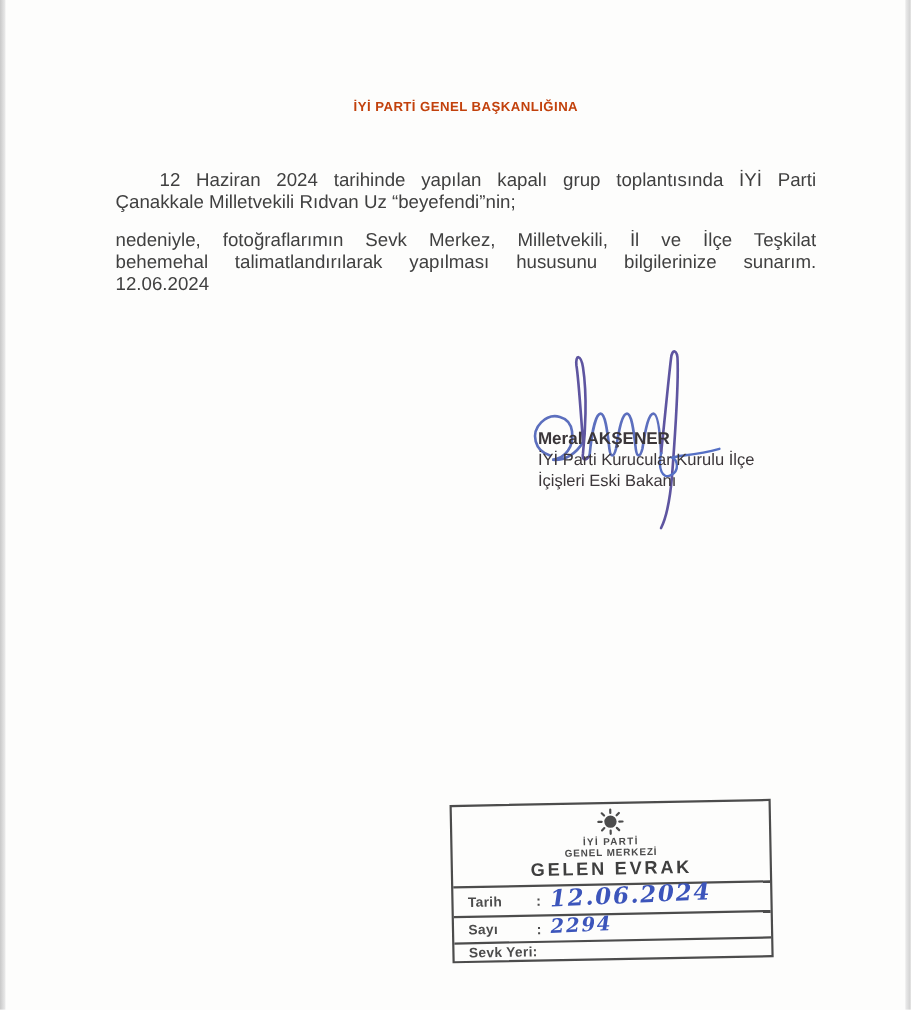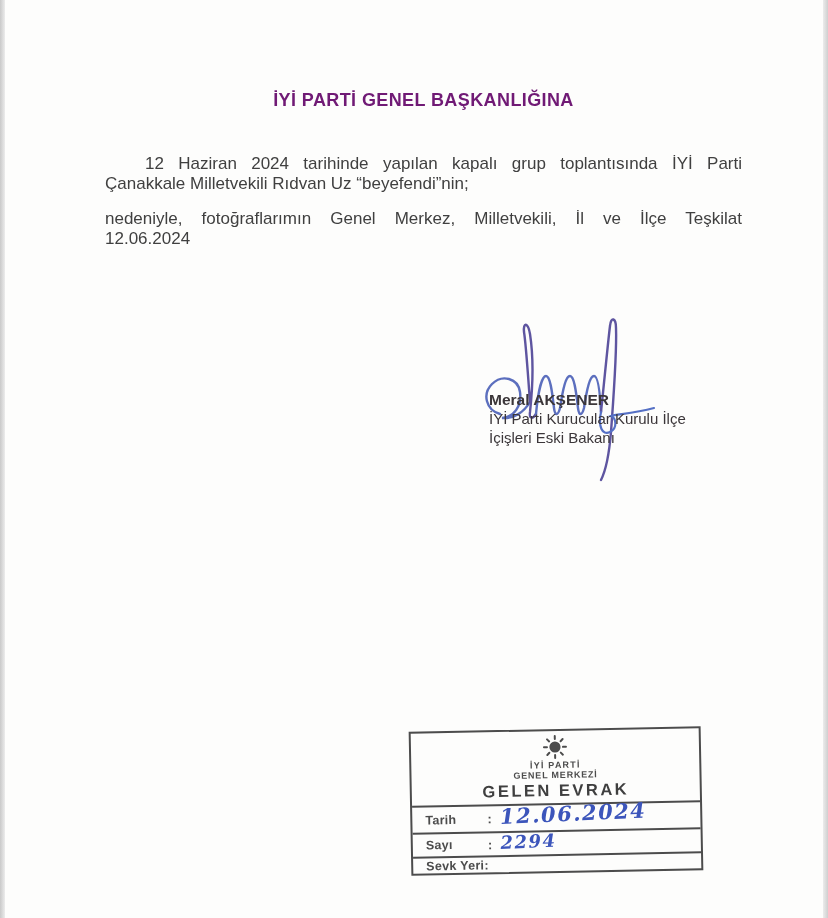--- a/index.html
+++ b/index.html
@@ -8,22 +8,22 @@
     background:#fdfdfc;
     font-family:"Liberation Sans", sans-serif;
     -webkit-font-smoothing:antialiased;
   }
   .edge{position:absolute;top:0;height:100%;}
   .edge.left{left:0;width:5px;background:linear-gradient(to right,#c9c9c9,#ececec);}
   .edge.right{right:0;width:5px;background:linear-gradient(to left,#cfcfcf,#ececec);}
 
   .doc-title{
     position:absolute;left:105px;top:90px;width:637px;
-    text-align:center;font-size:18px;font-weight:bold;
-    letter-spacing:.4px;color:#701a75;
+    text-align:center;font-size:12px;font-weight:bold;
+    letter-spacing:.4px;color:#c2410c;
   }
 
   .para{position:absolute;left:105px;width:637px;color:#404040;font-size:17px;}
   .para.p1{top:154px;}
   .para.p2{top:209px;}
   .ln{height:20px;line-height:20px;white-space:nowrap;}
   .ln.j{text-align:justify;overflow:hidden;white-space:normal;}
   .ln.j::after{content:"";display:inline-block;width:100%;height:0;}
   .ln.indent{text-indent:40px;}
   .b{font-weight:bold;}
@@ -65,21 +65,22 @@
 <div class="edge right"></div>
 
 <div class="doc-title">İYİ PARTİ GENEL BAŞKANLIĞINA</div>
 
 <div class="para p1">
   <div class="ln j indent">12 Haziran 2024 tarihinde yapılan kapalı grup toplantısında İYİ Parti</div>
   <div class="ln">Çanakkale Milletvekili Rıdvan Uz “beyefendi”nin;</div>
 </div>
 
 <div class="para p2">
-  <div class="ln j">nedeniyle, fotoğraflarımın Genel Merkez, Milletvekili, İl ve İlçe Teşkilat</div>
+  <div class="ln j">nedeniyle, fotoğraflarımın Sevk Merkez, Milletvekili, İl ve İlçe Teşkilat</div>
+  <div class="ln j">behemehal talimatlandırılarak yapılması hususunu bilgilerinize sunarım.</div>
   <div class="ln">12.06.2024</div>
 </div>
 
 <svg class="signature-svg" viewBox="0 0 190 170" fill="none">
   <path d="M 30 100 C 16 96 12 80 22 70 C 32 60 48 64 50 78 C 52 92 44 103 32 104 C 44 105 54 98 60 88" stroke="#5c6fbe" stroke-width="2.4" stroke-linecap="round"></path>
   <path d="M 60 88 C 58 62 56 30 54 18 C 53 8 58 8 60 20 C 64 46 62 80 60 98 C 59 104 62 106 66 100" stroke="#5e55a0" stroke-width="2.4" stroke-linecap="round"></path>
   <path d="M 66 100 C 68 78 72 62 76 62 C 80 62 82 76 84 94 C 85 102 88 102 90 94 C 93 74 96 62 100 62 C 104 62 106 76 108 94 C 109 102 112 102 114 94 C 117 74 120 62 124 62 C 128 62 130 78 131 98" stroke="#5c6fbe" stroke-width="2.4" stroke-linecap="round"></path>
   <path d="M 131 98 C 134 70 138 28 140 12 C 141 2 146 4 146 14 C 147 40 143 90 141 118 C 139 142 136 156 131 166" stroke="#5e55a0" stroke-width="2.4" stroke-linecap="round"></path>
   <path d="M 131 98 C 128 112 132 122 140 118 C 148 114 146 104 141 102 C 146 100 162 100 184 94" stroke="#5570c5" stroke-width="2.2" stroke-linecap="round"></path>
 </svg>

